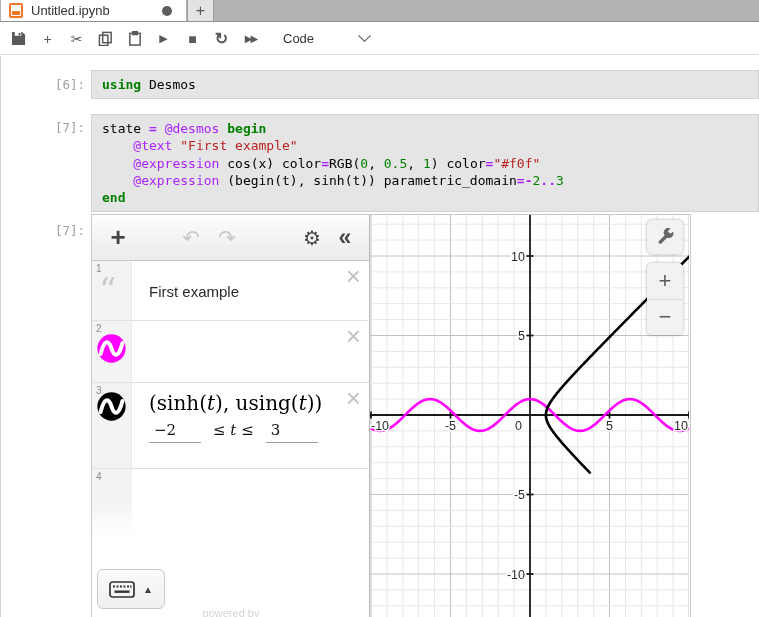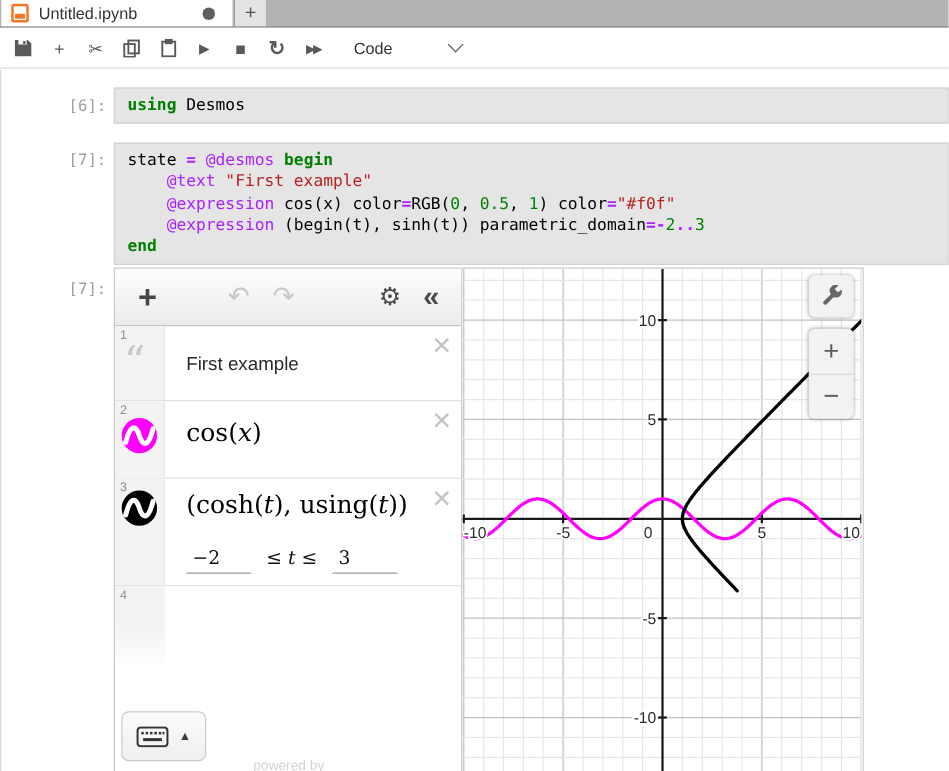--- a/index.html
+++ b/index.html
@@ -70,21 +70,21 @@
   .quote-glyph { position:absolute; top:12px; left:7px; font-family:"DejaVu Serif", serif;
                  font-size:34px; color:#c9c9c9; line-height:1; }
   .curve-icon { position:absolute; top:12px; left:4px; width:31px; height:31px; }
   .row3 .curve-icon { top:8px; }
   .row-close { position:absolute; top:2px; right:8px; font-size:26px; color:#c3c3c3; line-height:1; }
   .row-content { flex:1; padding-left:17px; }
   .note-text { padding-top:22px; font-size:15px; color:#2a2a2a; }
   .math-line { padding-top:13px; font-family:"DejaVu Serif", serif; font-size:20px; color:#000; }
   .row3 .math-line { padding-top:8px; }
   .mi { font-style:italic; }
-  .domain-line { margin-top:22px; font-family:"DejaVu Serif", serif; font-size:15px; color:#111; }
+  .domain-line { margin-top:6px; font-family:"DejaVu Serif", serif; font-size:15px; color:#111; }
   .dom-field { display:inline-block; min-width:52px; border-bottom:1.5px solid #9c9c9c;
                padding:0 5px 3px 5px; }
   .dom-mid { display:inline-block; margin:0 12px; }
 
   .kb-btn { position:absolute; left:5px; top:354px; width:68px; height:40px;
             border:1px solid #c9c9c9; border-radius:6px; background:linear-gradient(#fbfbfb,#efefef);
             display:flex; align-items:center; justify-content:center; gap:8px; }
   .kb-arrow { font-size:10px; color:#3d3d3d; }
   .branding { position:absolute; left:69px; top:356px; width:140px; text-align:center;margin-top:36px; }
   .branding .pb { font-size:11px; color:#d4d4d4; }
@@ -208,36 +208,33 @@
         </div>
 
         <div class="exp-row" style="height:62px;">
           <div class="gutter">
             <span class="row-num">2</span>
             <svg class="curve-icon" viewBox="0 0 34 34">
               <circle cx="17" cy="17" r="15.5" fill="#ff00ff"></circle>
               <path d="M5 23 C 9 7, 14 7, 17 17 C 20 27, 25 27, 29 11" stroke="#fff" stroke-width="4.4" fill="none" stroke-linecap="round"></path>
             </svg>
           </div>
-          <div class="row-content">
-            <div class="math-line"><span>cos(</span><span class="mi">x</span><span>)</span></div>
-          </div>
           <span class="row-close">×</span>
         </div>
 
         <div class="exp-row row3" style="height:86px;">
           <div class="gutter">
             <span class="row-num">3</span>
             <svg class="curve-icon" viewBox="0 0 34 34">
               <circle cx="17" cy="17" r="15.5" fill="#000000"></circle>
               <path d="M5 23 C 9 7, 14 7, 17 17 C 20 27, 25 27, 29 11" stroke="#fff" stroke-width="4.4" fill="none" stroke-linecap="round"></path>
             </svg>
           </div>
           <div class="row-content">
-            <div class="math-line"><span>(</span><span>cosh(</span><span class="mi">t</span><span>), using(</span><span class="mi">t</span><span>)</span><span>)</span></div>
+            <div class="math-line"><span>(</span><span>sinh(</span><span class="mi">t</span><span>), using(</span><span class="mi">t</span><span>)</span><span>)</span></div>
             <div class="domain-line">
               <span class="dom-field">−2</span><span class="dom-mid"><span>≤ </span><span class="mi">t</span><span> ≤</span></span><span class="dom-field">3</span>
             </div>
           </div>
           <span class="row-close">×</span>
         </div>
 
         <div class="exp-row" style="height:70px; border-bottom:none;">
           <div class="gutter gutter-fade">
             <span class="row-num">4</span>

